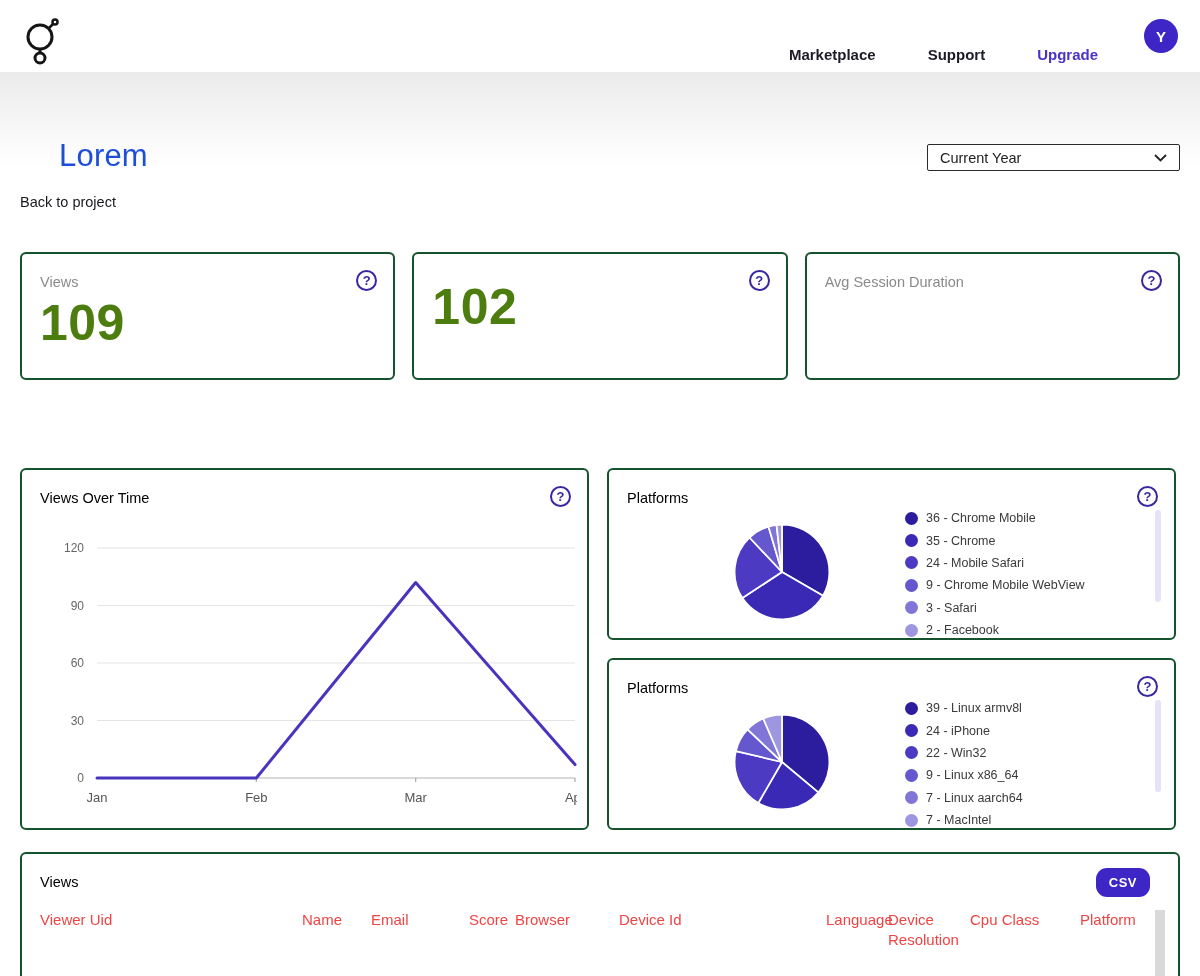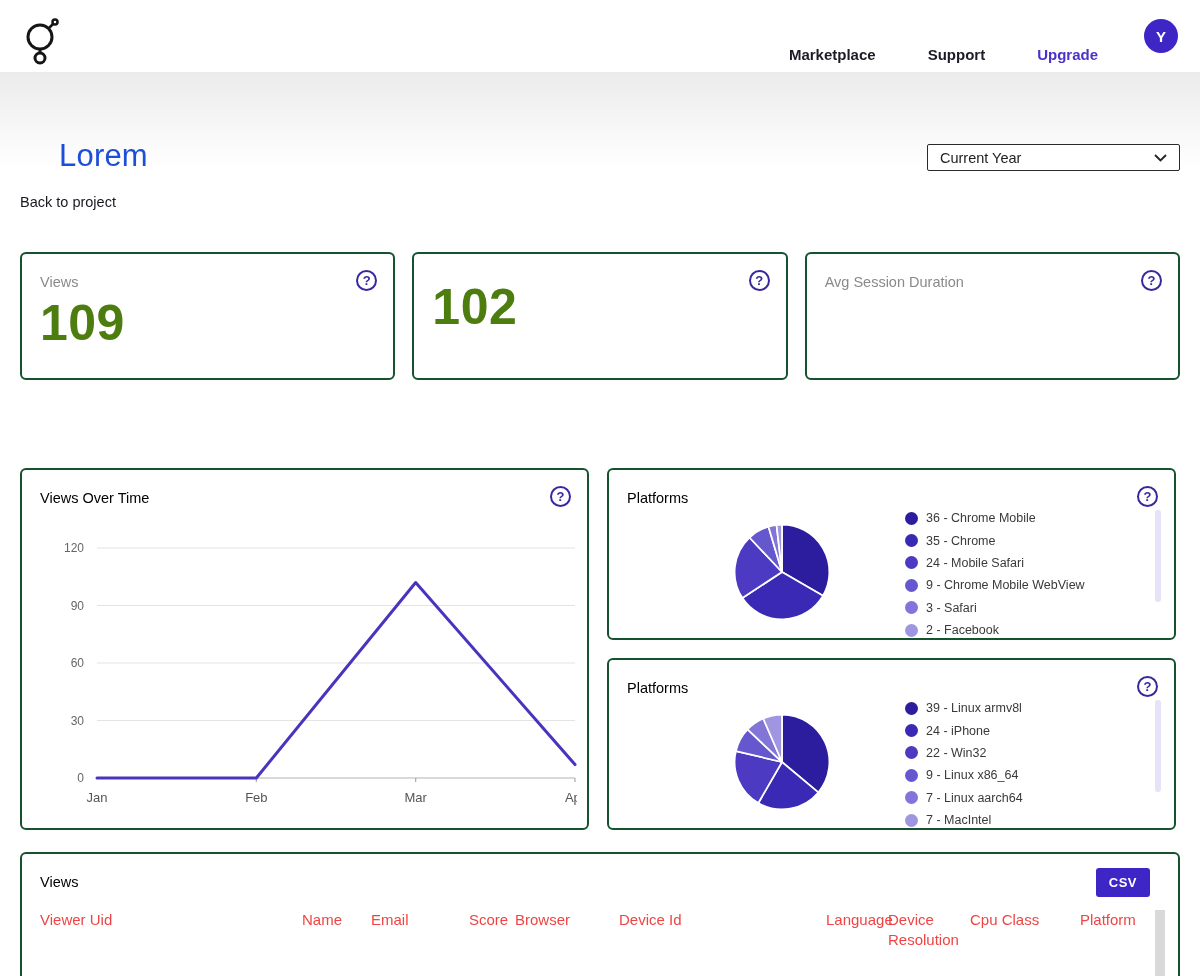--- a/index.html
+++ b/index.html
@@ -66,21 +66,21 @@
   .legend .dot { width: 13px; height: 13px; border-radius: 50%; flex: none; }
   .scroll-thumb {
     position: absolute; right: 13px; top: 40px; width: 6px; height: 92px;
     background: #e6e2f8; border-radius: 3px; cursor: pointer;
   }
   
   .table-card { margin-top: 22px; height: 210px; overflow: hidden; border-radius: 6px 6px 0 0; }
   .csv-btn {
     position: absolute; top: 14px; right: 28px; background: #3d25c6; color: #fff;
     border: none; font-family: inherit; font-size: 13px; font-weight: 700;
-    padding: 7px 13px; border-radius: 3px; letter-spacing: 0.5px; cursor: pointer;
+    padding: 7px 13px; border-radius: 11px; letter-spacing: 0.5px; cursor: pointer;
   }
   .views-table { margin: 48px 0 0 18px; border-collapse: collapse; table-layout: fixed; width: 1140px; }
   .views-table th {
     text-align: left; vertical-align: top; font-size: 15px; color: #ef4444;
     font-weight: 400; padding: 8px 8px 14px 0; cursor: pointer; line-height: 1.35;
   }
   .views-table td {
     font-size: 13.5px; color: #26262e; padding: 14px 8px 10px 0;
     white-space: nowrap; overflow: hidden;
   }

